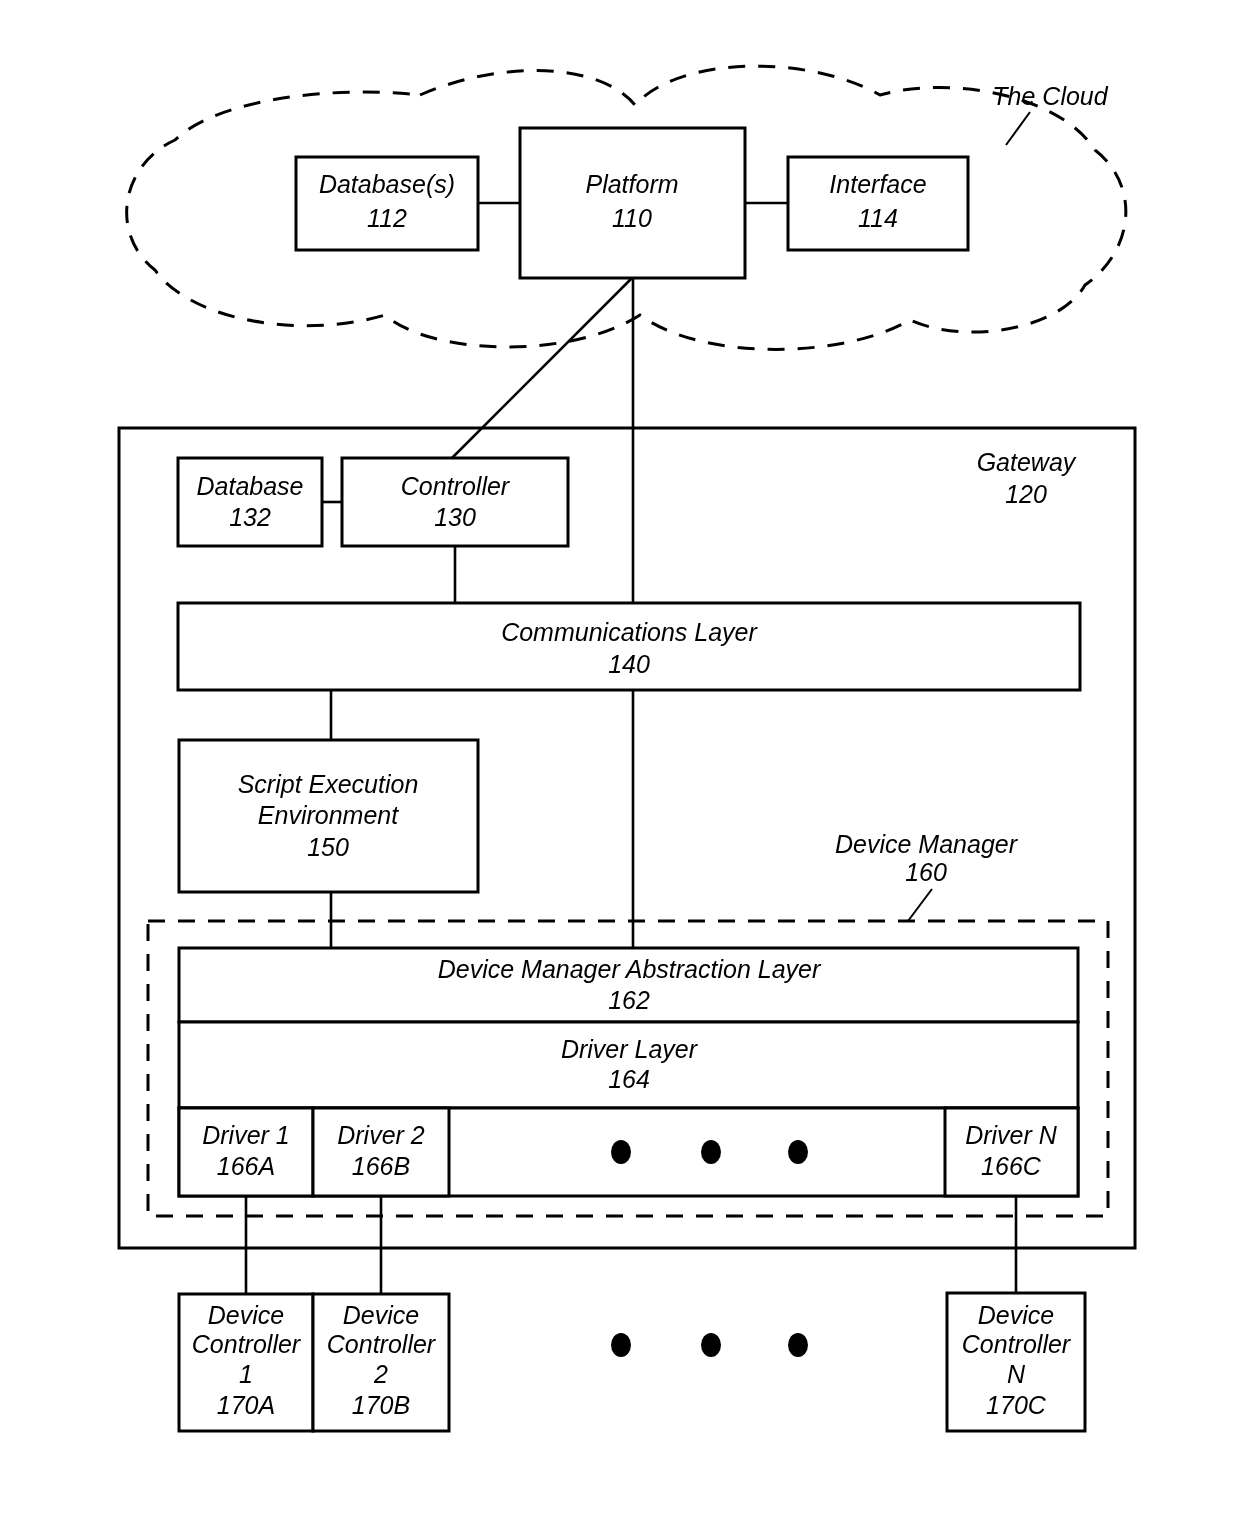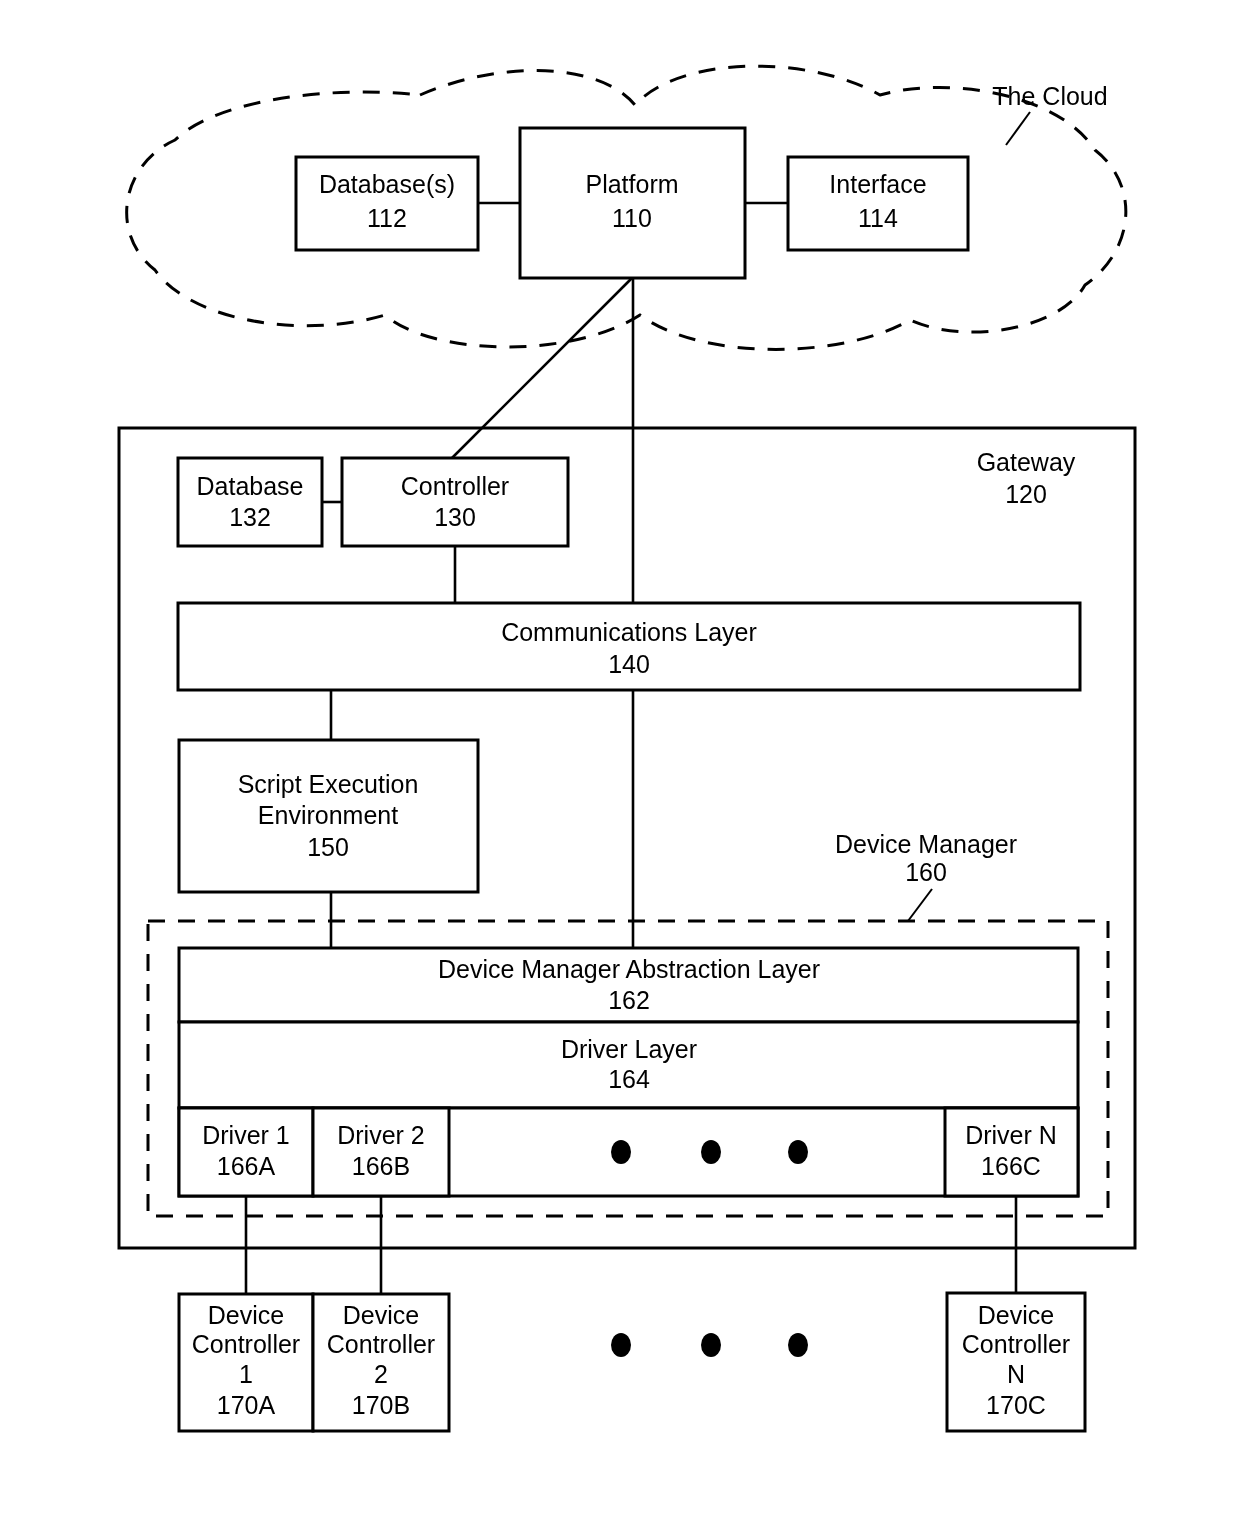--- a/index.html
+++ b/index.html
@@ -10,20 +10,21 @@
   body {
     width: 1240px;
     height: 1531px;
     font-family: "Liberation Sans", sans-serif;
     overflow: hidden;
   }
   #diagram-root {
     position: relative;
     width: 1240px;
     height: 1531px;
+    font-style: italic;
   }
   svg#diagram {
     display: block;
     width: 1240px;
     height: 1531px;
   }
   .solid-stroke {
     stroke: #000000;
     stroke-width: 3;
     fill: #ffffff;

